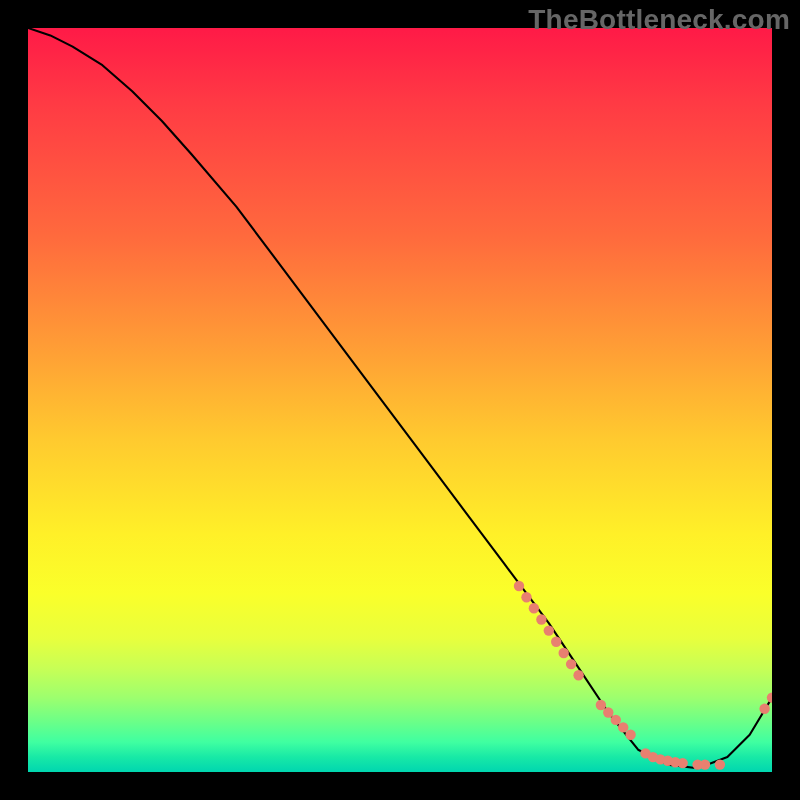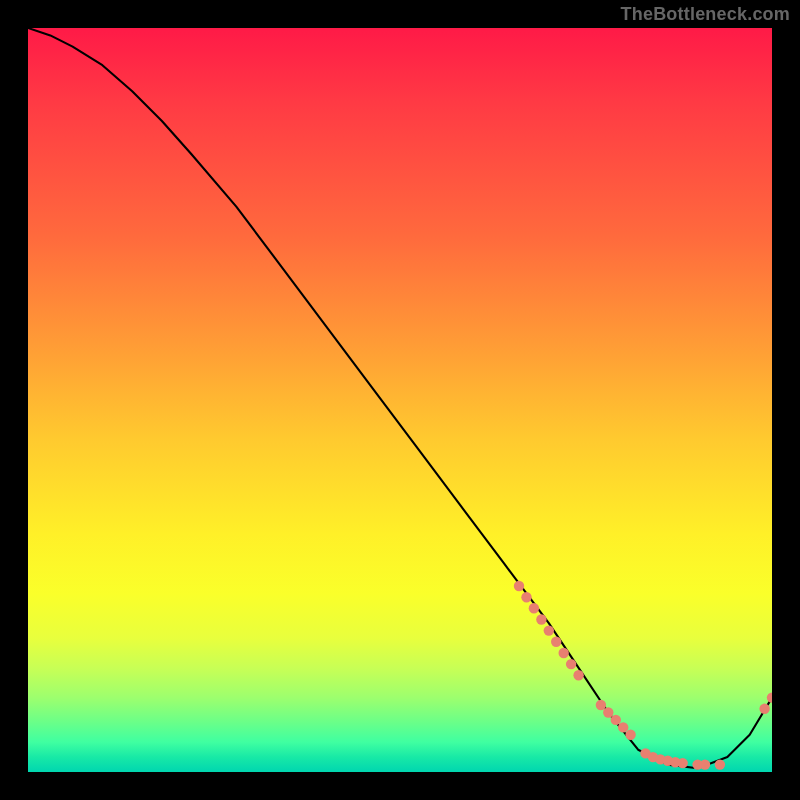--- a/index.html
+++ b/index.html
@@ -15,21 +15,21 @@
     position: relative;
     width: 800px;
     height: 800px;
     background: #000;
   }
   .watermark {
     position: absolute;
     top: 4px;
     right: 10px;
     color: #666;
-    font-size: 18px;
+    font-size: 28px;
     font-weight: 600;
     letter-spacing: 0.2px;
     z-index: 5;
   }
   .plot-area {
     position: absolute;
     left: 28px;
     top: 28px;
     width: 744px;
     height: 744px;

